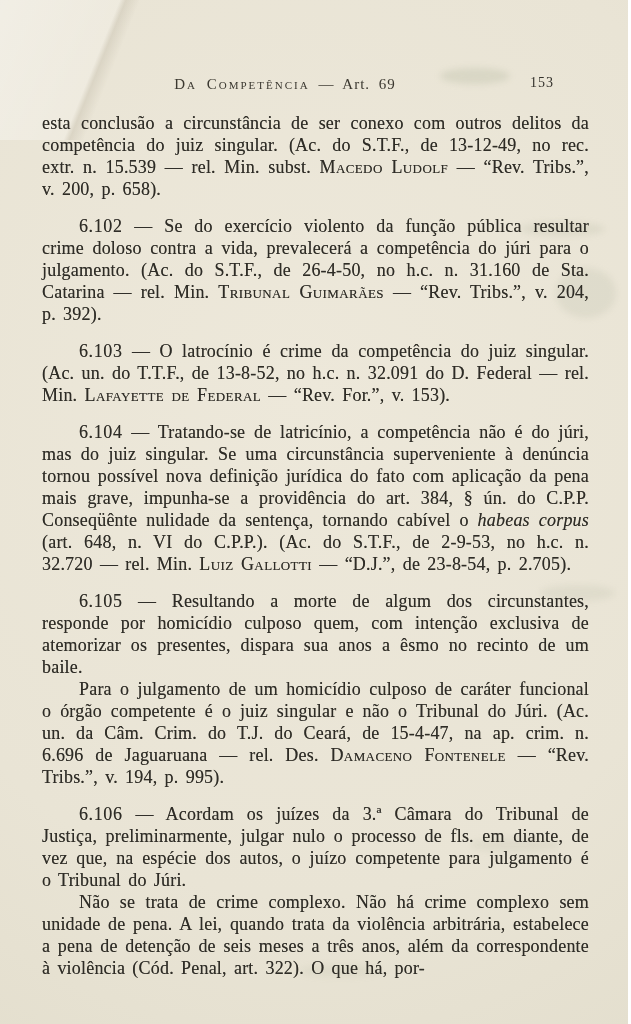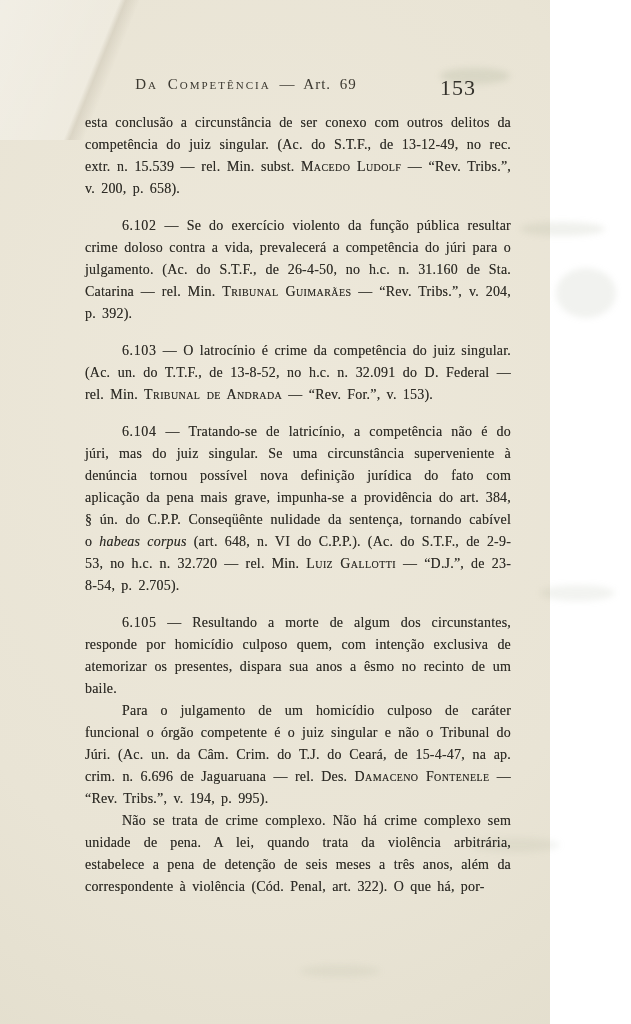--- a/index.html
+++ b/index.html
@@ -4,21 +4,21 @@
 <style>
   html, body {
     margin: 0;
     padding: 0;
     width: 631px;
     height: 1024px;
     overflow: hidden;
   }
   .page {
     position: relative;
-    width: 550px;
+    width: 628px;
     height: 1024px;
     background:
       radial-gradient(ellipse 130% 90% at 48% 38%, #ede8da 0%, #e9e4d5 55%, #e3decd 85%, #ddd8c6 100%);
     font-family: "Liberation Serif", serif;
     color: #2f2d27;
   }
   
   .crease {
     position: absolute;
     top: 0; left: 0;
@@ -59,38 +59,37 @@
     color: #3b3830;
     letter-spacing: 1px;
     word-spacing: 4px;
     white-space: nowrap;
   }
   .head-sc { font-variant: small-caps; letter-spacing: 2px; }
   .page-num {
     position: absolute;
     right: 34px;
     top: -1px;
-    font-size: 22px;
+    font-size: 14px;
     color: #33312b;
     letter-spacing: 1px;
   }
 
   .text-block {
     position: absolute;
     top: 112px;
     left: 42px;
     right: 39px;
-    font-size: 14px;
+    font-size: 18px;
     line-height: 22px;
     text-align: justify;
     letter-spacing: 0.2px;
     word-spacing: 2.5px;
     color: #2e2c26;
     text-shadow: 0 0 0.5px rgba(46,44,38,0.55);
-    margin-left: 43px;
   }
   .para { margin: 0; }
   .para.gap { margin-top: 15px; }
   .para.indent { text-indent: 37px; }
   .run-bold { font-weight: normal; letter-spacing: 0.6px; }
   .run-smallcaps { font-variant: small-caps; letter-spacing: 0.4px; }
   .run-italic { font-style: italic; }
 </style>
 </head>
 <body>
@@ -105,19 +104,20 @@
   <div class="smudge sm6"></div>
 
   <header class="running-head">
     <span class="head-title"><span class="head-sc">Da Competência</span><span> — Art. 69</span></span>
     <span class="page-num">153</span>
   </header>
 
   <main class="text-block">
       <p class="para"><span>esta conclusão a circunstância de ser conexo com outros delitos da competência do juiz singular. (Ac. do S.T.F., de 13-12-49, no rec. extr. n. 15.539 — rel. Min. subst. </span><span class="run-smallcaps">Macedo Ludolf</span><span> — “Rev. Tribs.”, v. 200, p. 658).</span></p>
       <p class="para indent gap"><span class="run-bold">6.102</span><span> — Se do exercício violento da função pública resultar crime doloso contra a vida, prevalecerá a competência do júri para o julgamento. (Ac. do S.T.F., de 26-4-50, no h.c. n. 31.160 de Sta. Catarina — rel. Min. </span><span class="run-smallcaps">Tribunal Guimarães</span><span> — “Rev. Tribs.”, v. 204, p. 392).</span></p>
-      <p class="para indent gap"><span class="run-bold">6.103</span><span> — O latrocínio é crime da competência do juiz singular. (Ac. un. do T.T.F., de 13-8-52, no h.c. n. 32.091 do D. Federal — rel. Min. </span><span class="run-smallcaps">Tribunal de Andrada</span><span> — “Rev. For.”, v. 153).</span></p>
+      <p class="para indent gap"><span class="run-bold">6.103</span><span> — O latrocínio é crime da competência do juiz singular. (Ac. un. do T.T.F., de 13-8-52, no h.c. n. 32.091 do D. Federal — rel. Min. </span><span class="run-smallcaps">Lafayette de Federal</span><span> — “Rev. For.”, v. 153).</span></p>
       <p class="para indent gap"><span class="run-bold">6.104</span><span> — Tratando-se de latricínio, a competência não é do júri, mas do juiz singular. Se uma circunstância superveniente à denúncia tornou possível nova definição jurídica do fato com aplicação da pena mais grave, impunha-se a providência do art. 384, § ún. do C.P.P. Conseqüênte nulidade da sentença, tornando cabível o </span><span class="run-italic">habeas corpus</span><span> (art. 648, n. VI do C.P.P.). (Ac. do S.T.F., de 2-9-53, no h.c. n. 32.720 — rel. Min. </span><span class="run-smallcaps">Luiz Gallotti</span><span> — “D.J.”, de 23-8-54, p. 2.705).</span></p>
       <p class="para indent gap"><span class="run-bold">6.105</span><span> — Resultando a morte de algum dos circunstantes, responde por homicídio culposo quem, com intenção exclusiva de atemorizar os presentes, dispara sua anos a êsmo no recinto de um baile.</span></p>
       <p class="para indent"><span>Para o julgamento de um homicídio culposo de caráter funcional o órgão competente é o juiz singular e não o Tribunal do Júri. (Ac. un. da Câm. Crim. do T.J. do Ceará, de 15-4-47, na ap. crim. n. 6.696 de Jaguaruana — rel. Des. </span><span class="run-smallcaps">Damaceno Fontenele</span><span> — “Rev. Tribs.”, v. 194, p. 995).</span></p>
+      <p class="para indent gap"><span class="run-bold">6.106</span><span> — Acordam os juízes da 3.ª Câmara do Tribunal de Justiça, preliminarmente, julgar nulo o processo de fls. em diante, de vez que, na espécie dos autos, o juízo competente para julgamento é o Tribunal do Júri.</span></p>
       <p class="para indent"><span>Não se trata de crime complexo. Não há crime complexo sem unidade de pena. A lei, quando trata da violência arbitrária, estabelece a pena de detenção de seis meses a três anos, além da correspondente à violência (Cód. Penal, art. 322). O que há, por-</span></p>
     </main>
 </div>
 
 </body></html>

